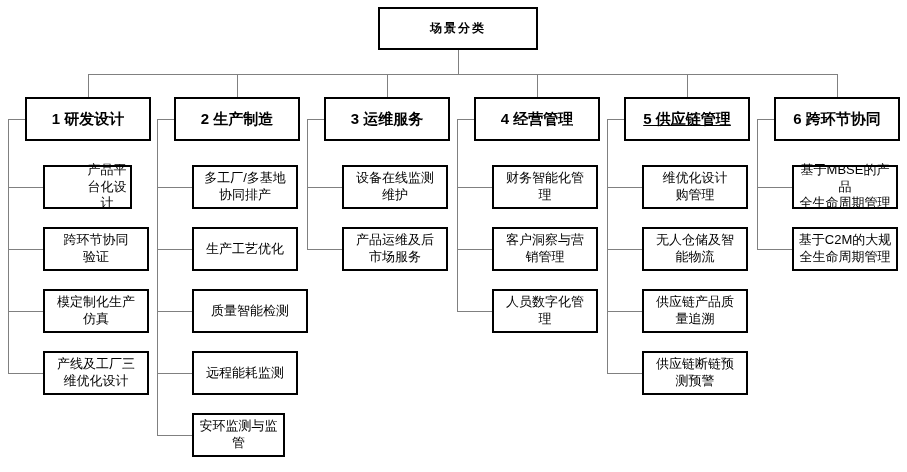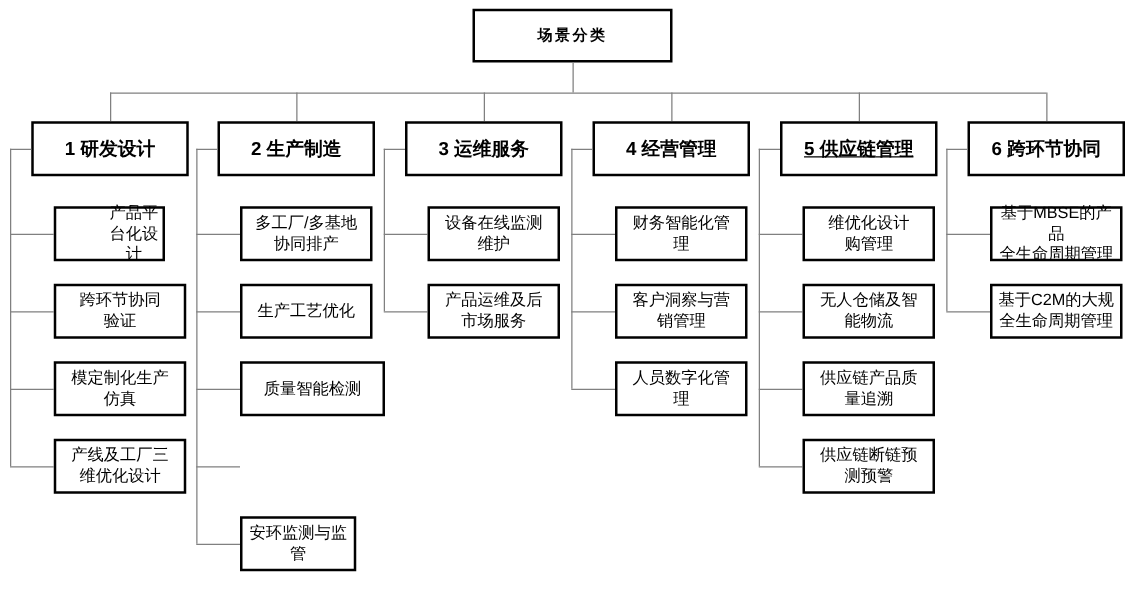--- a/index.html
+++ b/index.html
@@ -58,20 +58,21 @@
     <div class="hline" style="left: 157px; top: 119px; width: 17px;"></div>
     <div class="vline" style="left: 157px; top: 119px; height: 316px;"></div>
     <div class="hline" style="left: 157px; top: 187px; width: 35px;"></div>
     <div class="box child-box" style="left: 192px; top: 165px; width: 106px; height: 44px;">多工厂/多基地
 协同排产</div>
     <div class="hline" style="left: 157px; top: 249px; width: 35px;"></div>
     <div class="box child-box" style="left: 192px; top: 227px; width: 106px; height: 44px;">生产工艺优化</div>
     <div class="hline" style="left: 157px; top: 311px; width: 35px;"></div>
     <div class="box child-box" style="left: 192px; top: 289px; width: 116px; height: 44px; text-align: center;">质量智能检测</div>
     <div class="hline" style="left: 157px; top: 373px; width: 35px;"></div>
+    <div class="box child-box" style="left: 192px; top: 351px; width: 106px; height: 44px;">远程能耗监测</div>
     <div class="hline" style="left: 157px; top: 435px; width: 35px;"></div>
     <div class="box child-box" style="left: 192px; top: 413px; width: 93px; height: 44px;">安环监测与监
 管</div>
     <div class="vline" style="left: 387px; top: 74px; height: 23px;"></div>
     <div class="box header-box" style="left: 324px; top: 97px; width: 126px; height: 44px;">3 运维服务</div>
     <div class="hline" style="left: 307px; top: 119px; width: 17px;"></div>
     <div class="vline" style="left: 307px; top: 119px; height: 130px;"></div>
     <div class="hline" style="left: 307px; top: 187px; width: 35px;"></div>
     <div class="box child-box" style="left: 342px; top: 165px; width: 106px; height: 44px;">设备在线监测
 维护</div>

